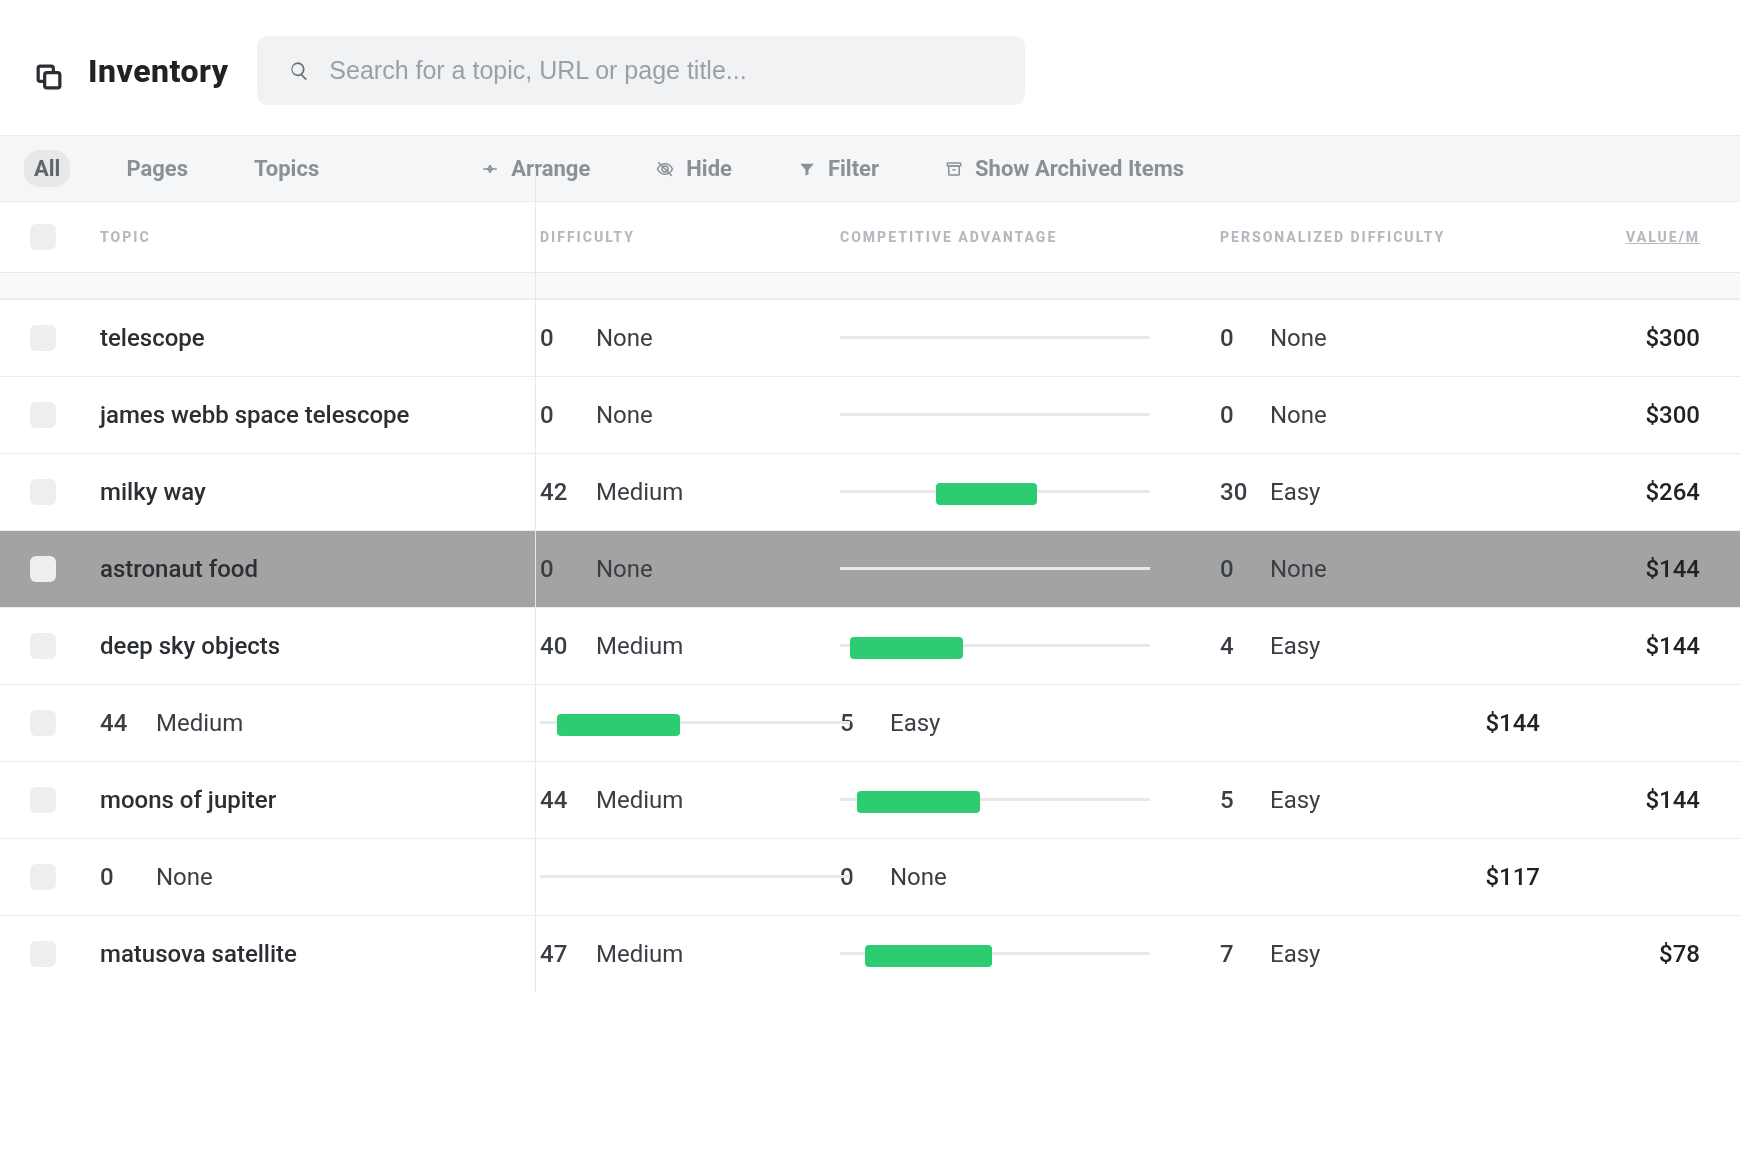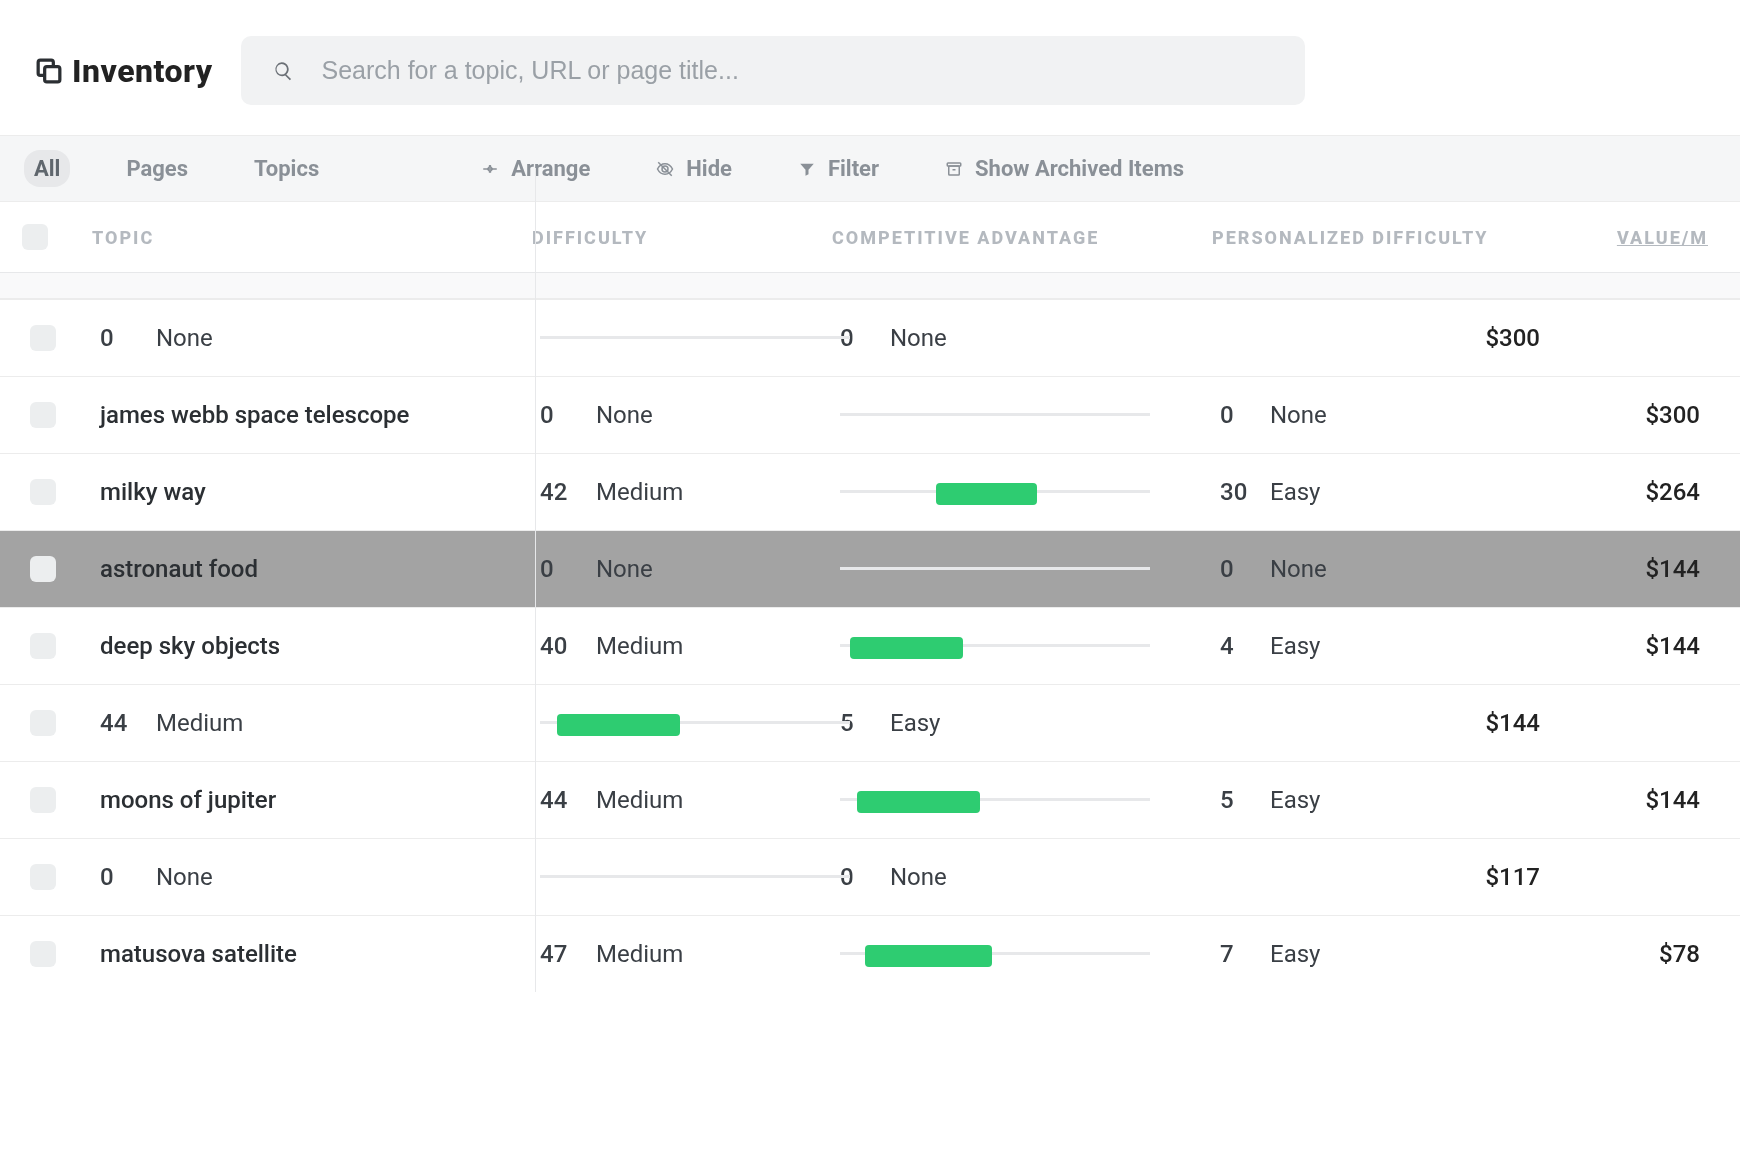--- a/index.html
+++ b/index.html
@@ -15,38 +15,38 @@
 
   
   .header {
     display: flex;
     align-items: center;
     gap: 28px;
     padding: 36px 36px 30px 36px;
   }
   .brand {
     display: flex;
-    align-items: center;
-    gap: 10px;
+    align-items: flex-end;
+    gap: 26px;
   }
   .brand-icon { width: 26px; height: 26px; }
   .brand-title {
     font-size: 32px;
     font-weight: 800;
     letter-spacing: .5px;
   }
   .search {
     flex: 0 0 auto;
     display: flex;
     align-items: center;
-    gap: 28px;
+    gap: 20px;
     background: #f1f2f3;
     border-radius: 10px;
     padding: 20px 32px;
-    width: 1064px;
+    width: 768px;
     color: #9aa0a6;
   }
   .search input {
     border: none;
     background: transparent;
     font-size: 25px;
     color: #333;
     width: 100%;
     outline: none;
   }
@@ -80,24 +80,24 @@
   }
   .tab .t-icon { width: 18px; height: 18px; fill: currentColor; }
   .toolbar-gap { width: 50px; }
 
   
   .table { width: 100%; }
   .thead {
     display: grid;
     grid-template-columns: 90px 440px 300px 380px 350px 1fr;
     align-items: center;
-    padding: 22px 2px;
+    padding: 22px 10px;
     border-bottom: 1px solid #e7e8ea;
     color: #b4b9bf;
-    font-size: 18px;
+    font-size: 14px;
     font-weight: 800;
     letter-spacing: 2px;
   }
   .thead .th { text-transform: uppercase; }
   .th.value { text-align: right; padding-right: 30px; text-decoration: underline; }
 
   .tspacer { height: 26px; background: #f9f9fa; border-bottom: 1px solid #ececec; }
 
   .row {
     display: grid;
@@ -217,20 +217,21 @@
       <div class="th">Competitive Advantage</div>
       <div class="th">Personalized Difficulty</div>
       <div class="th value">Value/M</div>
     </div>
 
     <div class="tspacer"></div>
 
     <div id="rows">
         <div class="row">
     <div class="checkbox"></div>
+    <div class="topic-cell">telescope</div>
     <div class="diff-cell">
       <span class="num">0</span>
       <span>None</span>
     </div>
     <div class="adv-cell">
       <div class="bar-track"></div>
     </div>
     <div class="pers-cell">
       <span class="num">0</span>
       <span>None</span>

